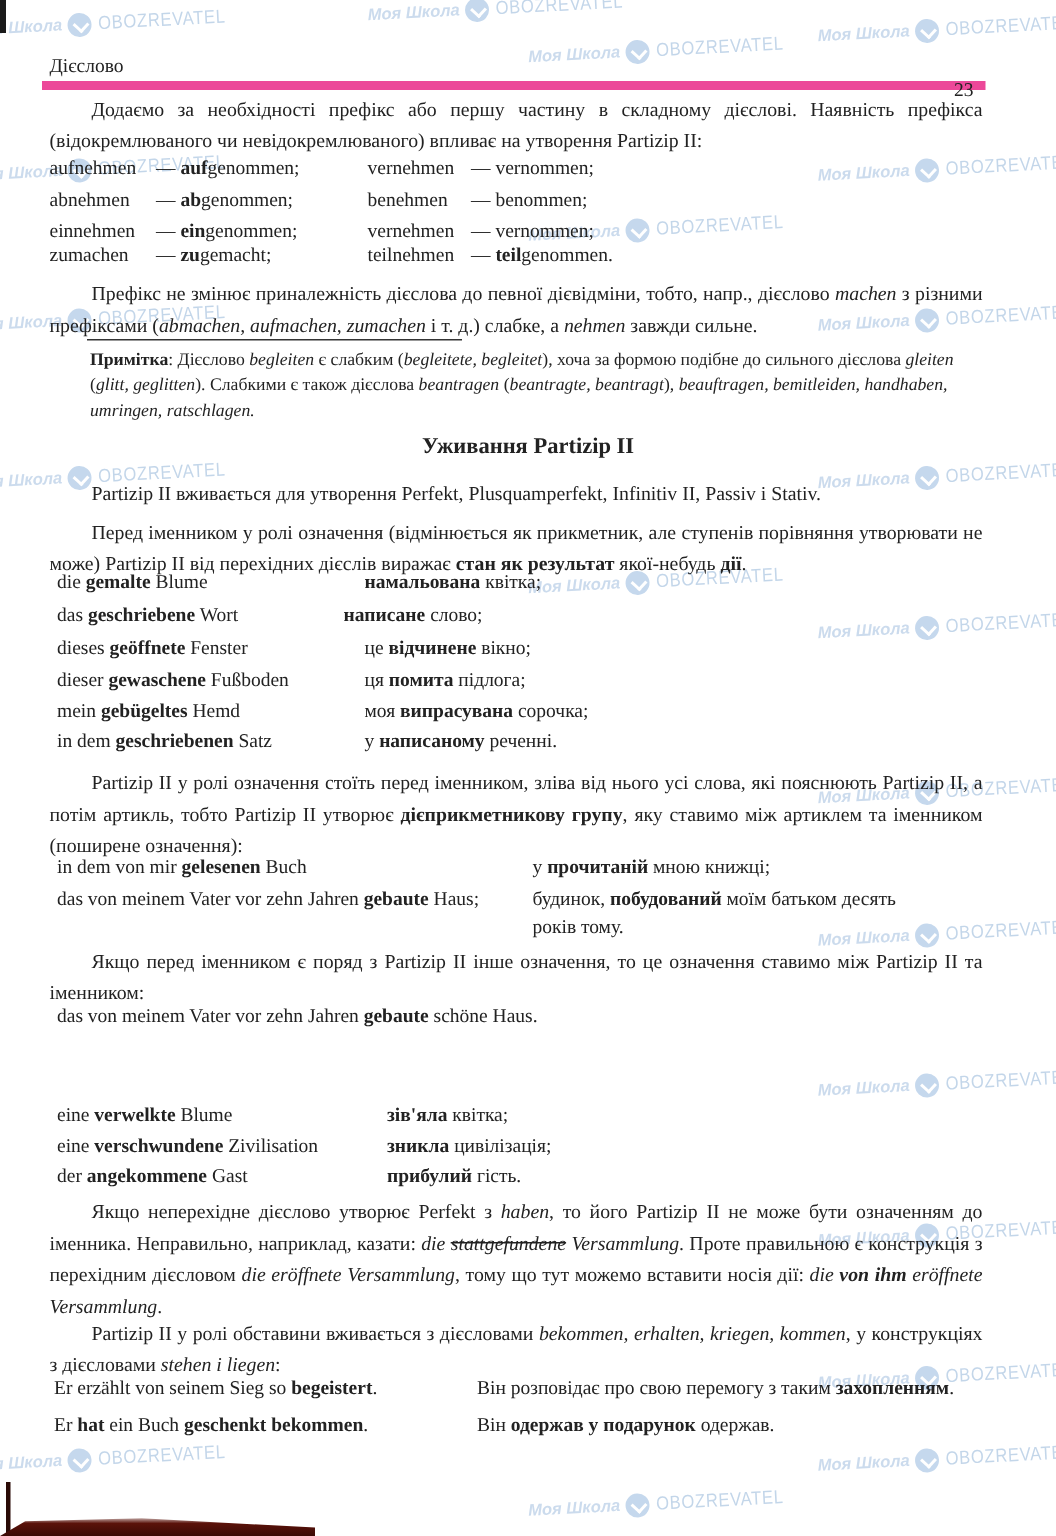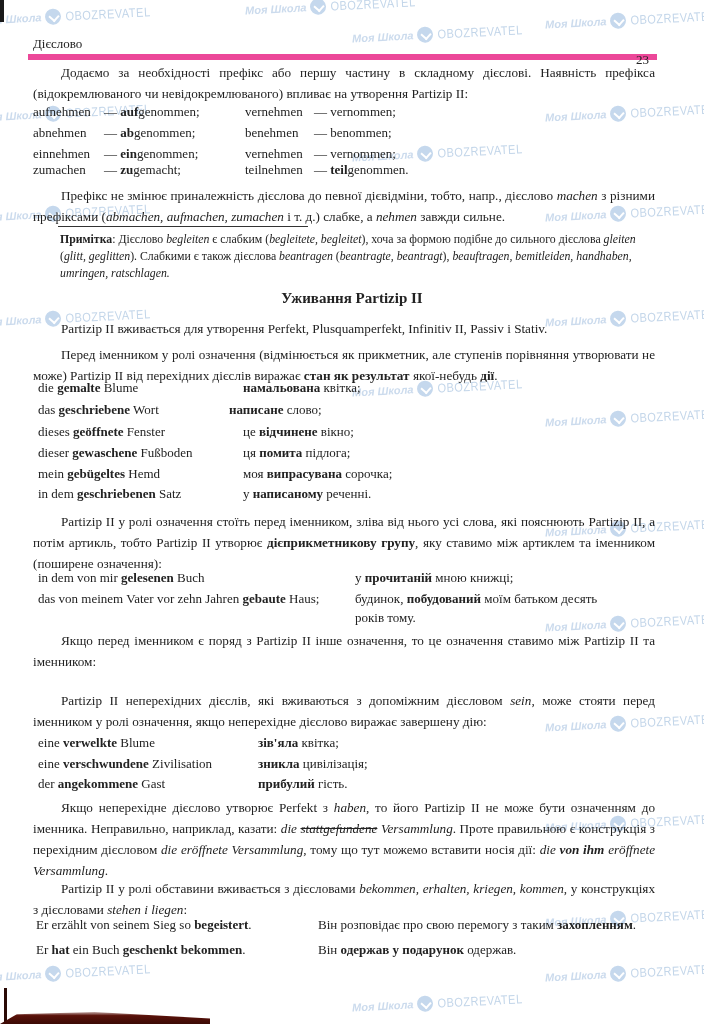--- a/index.html
+++ b/index.html
@@ -216,22 +216,22 @@
 
   <div class="t p ind" style="top:511px"><span>Partizip II у ролі означення стоїть перед іменником, зліва від нього усі слова, які пояснюють Partizip II, а потім артикль, тобто Partizip II утворює </span><b>дієприкметникову групу</b><span>, яку ставимо між артиклем та іменником (поширене означення):</span></div>
 
   <div class="ex" style="left:38px;top:570px"><span>in dem von mir </span><b>gelesenen</b><span> Buch</span></div>
   <div class="ex" style="left:355px;top:570px"><span>у </span><b>прочитаній</b><span> мною книжці;</span></div>
   <div class="ex" style="left:38px;top:591px"><span>das von meinem Vater vor zehn Jahren </span><b>gebaute</b><span> Haus;</span></div>
   <div class="ex" style="left:355px;top:591px"><span>будинок, </span><b>побудований</b><span> моїм батьком десять</span></div>
   <div class="ex" style="left:355px;top:610px">років тому.</div>
 
   <div class="t p ind" style="top:630px">Якщо перед іменником є поряд з Partizip II інше означення, то це означення ставимо між Partizip II та іменником:</div>
-
-  <div class="t p ind" style="top:690px"><span>Partizip II неперехідних дієслів, які вживаються з допоміжним дієсловом </span><i>sein</i><span>, може стояти перед іменником у ролі означення, якщо неперехідне дієслово виражає завершену дію:</span></div>
+  <div class="ex" style="left:38px;top:669px"><span>das von meinem Vater vor zehn Jahren </span><b>gebaute</b><span> schöne Haus.</span></div>
+
 
   <div class="ex" style="left:38px;top:735px"><span>eine </span><b>verwelkte</b><span> Blume</span></div>
   <div class="ex" style="left:258px;top:735px"><b>зів'яла</b><span> квітка;</span></div>
   <div class="ex" style="left:38px;top:756px"><span>eine </span><b>verschwundene</b><span> Zivilisation</span></div>
   <div class="ex" style="left:258px;top:756px"><b>зникла</b><span> цивілізація;</span></div>
   <div class="ex" style="left:38px;top:776px"><span>der </span><b>angekommene</b><span> Gast</span></div>
   <div class="ex" style="left:258px;top:776px"><b>прибулий</b><span> гість.</span></div>
 
   <div class="t p ind" style="top:797px"><span>Якщо неперехідне дієслово утворює Perfekt з </span><i>haben</i><span>, то його Partizip II не може бути означенням до іменника. Неправильно, наприклад, казати: </span><i>die </i><i class="strike">stattgefundene</i><i> Versammlung</i><span>. Проте правильною є конструкція з перехідним дієсловом </span><i>die eröffnete Versammlung</i><span>, тому що тут можемо вставити носія дії: </span><i>die </i><b><i>von ihm</i></b><i> eröffnete Versammlung</i><span>.</span></div>
 

